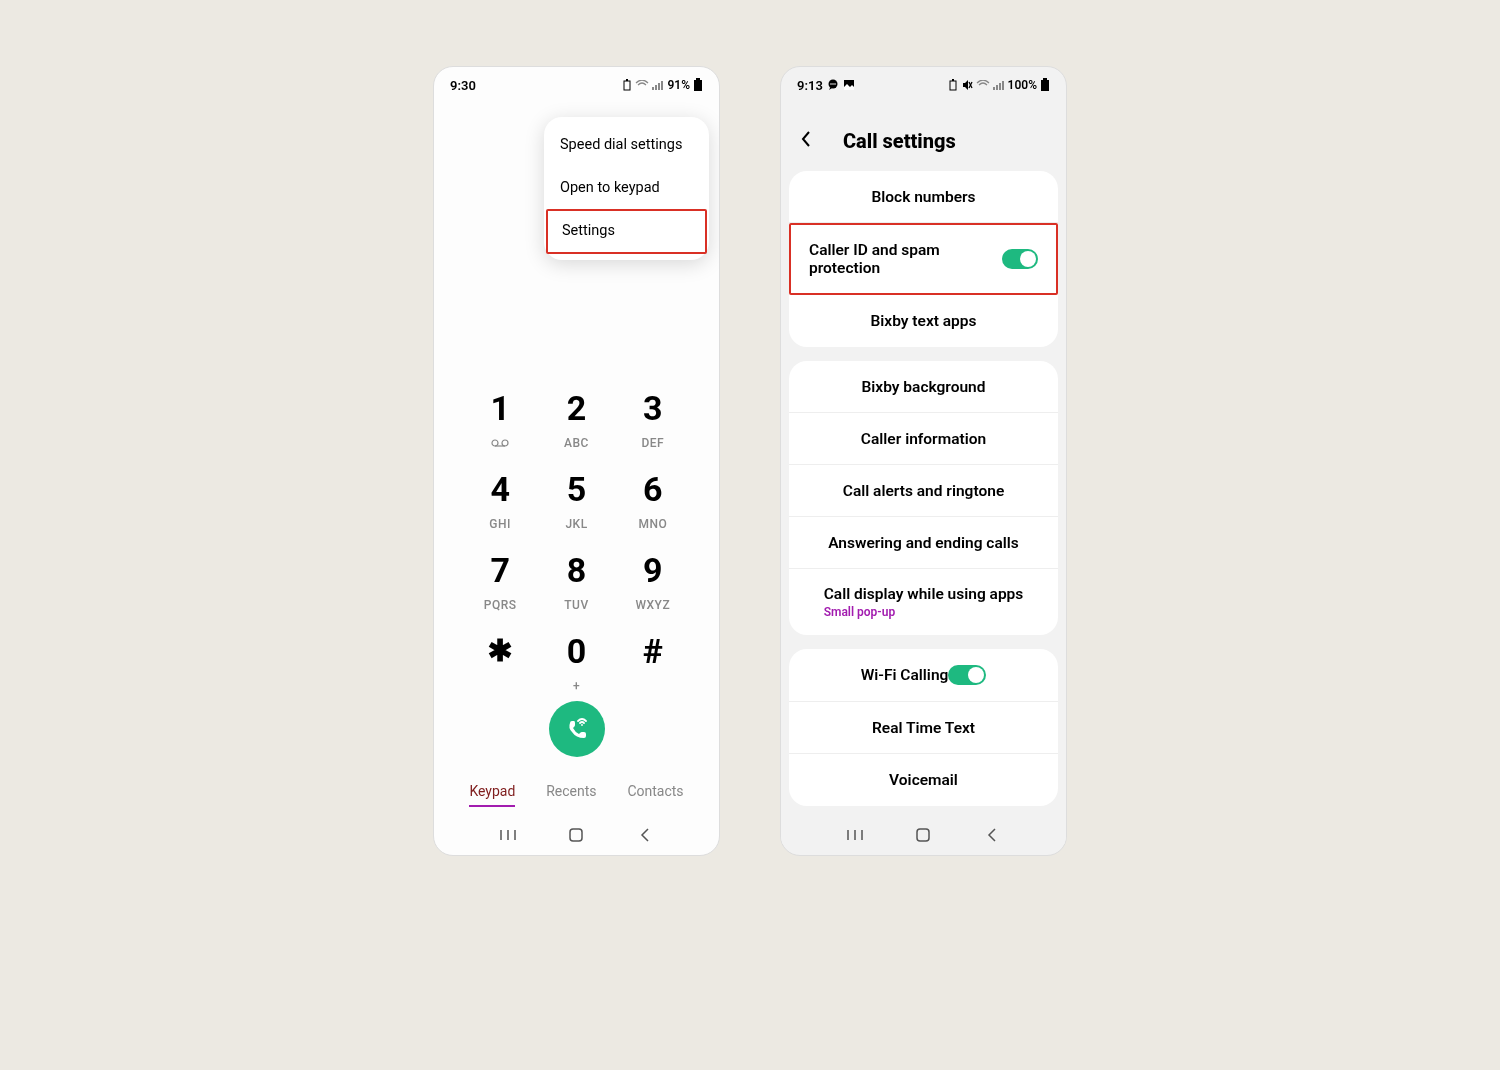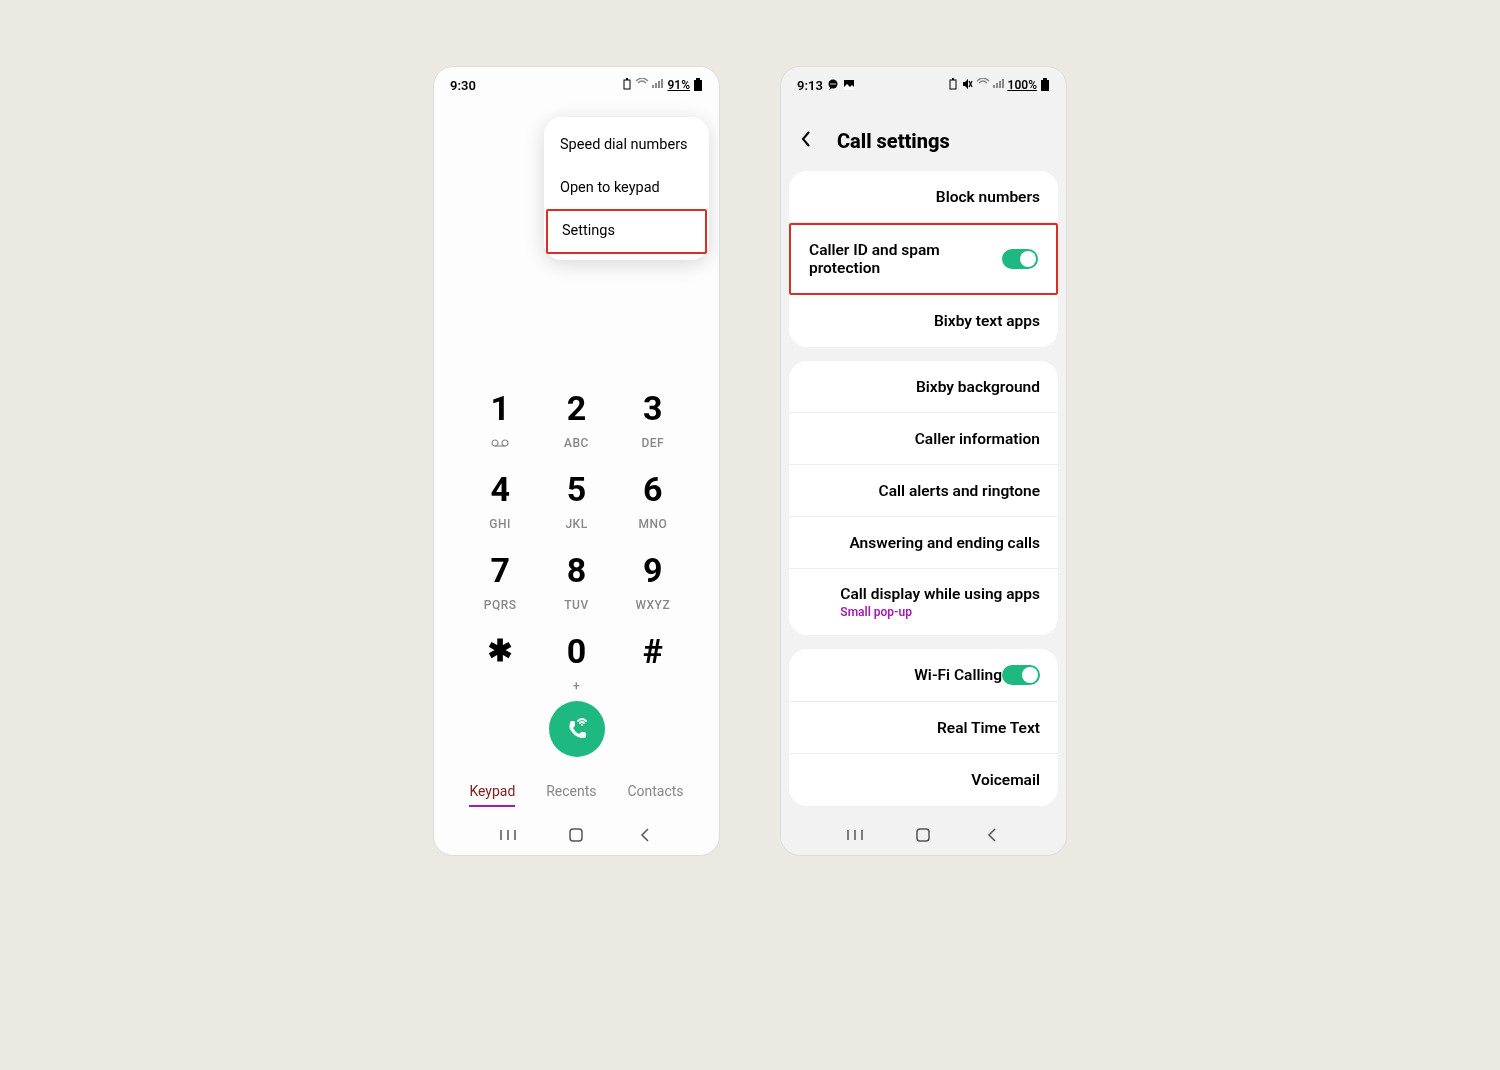--- a/index.html
+++ b/index.html
@@ -30,21 +30,21 @@
     display: flex;
     justify-content: space-between;
     align-items: center;
     padding: 0 16px;
     font-size: 13px;
     font-weight: 600;
     color: #000;
     margin-top: 4px;
   }
   .status-left { display: flex; align-items: center; gap: 4px; }
-  .status-right { display: flex; align-items: flex-start; gap: 3px; font-size: 12px; text-decoration: underline; }
+  .status-right { display: flex; align-items: center; gap: 3px; font-size: 12px; }
   
   .menu-popup {
     position: absolute;
     top: 50px;
     right: 10px;
     background: #fff;
     border-radius: 18px;
     box-shadow: 0 4px 20px rgba(0,0,0,0.15);
     width: 165px;
     padding: 6px 0;
@@ -142,21 +142,21 @@
     height: 20px;
     display: flex;
     align-items: center;
     justify-content: center;
   }
   
   .settings-header {
     display: flex;
     align-items: center;
     padding: 30px 18px 18px;
-    gap: 24px;
+    gap: 30px;
   }
   .back-chevron { cursor: pointer; }
   .settings-title {
     font-size: 20px;
     font-weight: 800;
     color: #000;
   }
   
   .settings-section {
     background: #fff;
@@ -164,21 +164,21 @@
     margin: 0 8px 14px;
     overflow: hidden;
   }
   .setting-row {
     padding: 16px 18px;
     font-size: 15.5px;
     font-weight: 600;
     color: #000;
     display: flex;
     align-items: center;
-    justify-content: flex-end;
+    justify-content: center;
     border-bottom: 1px solid #eee;
     cursor: pointer;
     min-height: 52px;
   }
   .setting-row:last-child { border-bottom: none; }
   .setting-row.highlighted {
     border: 2px solid #d93025;
     border-radius: 2px;
   }
   .setting-sub {
@@ -235,21 +235,21 @@
         </svg>
       <span>91%</span>
       <svg width="10" height="14" viewBox="0 0 10 14">
           <rect x="1" y="2" width="8" height="11" fill="#000"></rect>
           <rect x="3" y="0" width="4" height="2" fill="#000"></rect>
         </svg>
     </div>
   </div>
 
   <div class="menu-popup">
-    <div class="menu-item">Speed dial numbers</div>
+    <div class="menu-item">Speed dial settings</div>
     <div class="menu-item">Open to keypad</div>
     <div class="menu-item highlighted">Settings</div>
   </div>
 
   <div class="keypad">
     <div class="key">
       <span class="key-digit">1</span>
       <span class="key-letters">
         <svg width="18" height="8" viewBox="0 0 18 8">
             <circle cx="4" cy="4" r="3" fill="none" stroke="#888" stroke-width="1.2"></circle>

